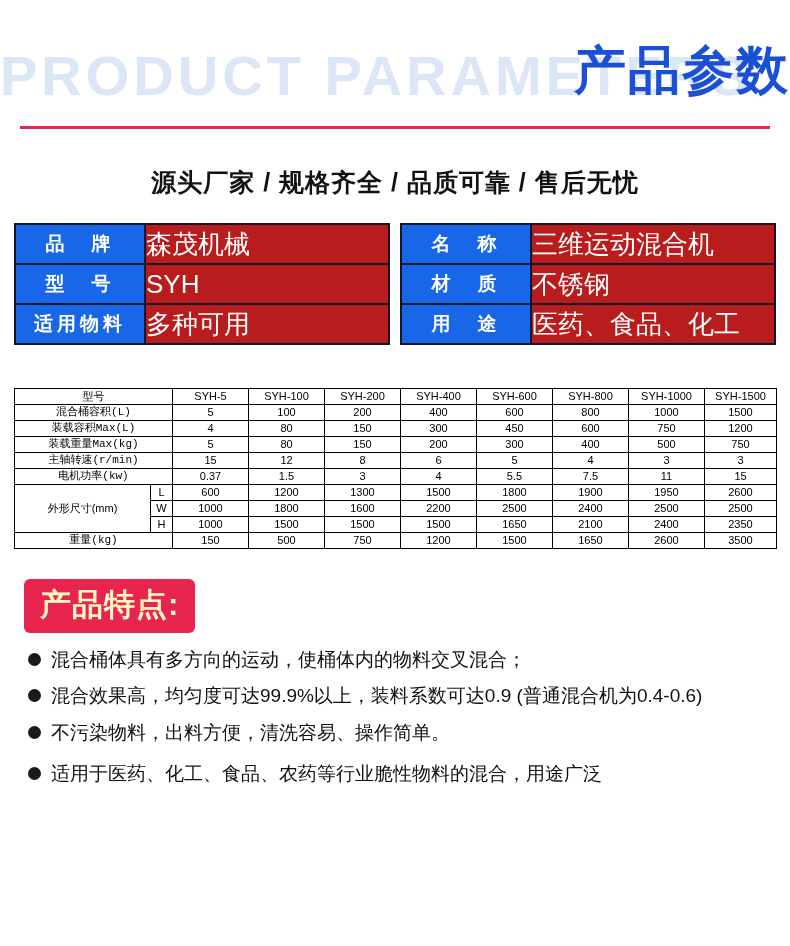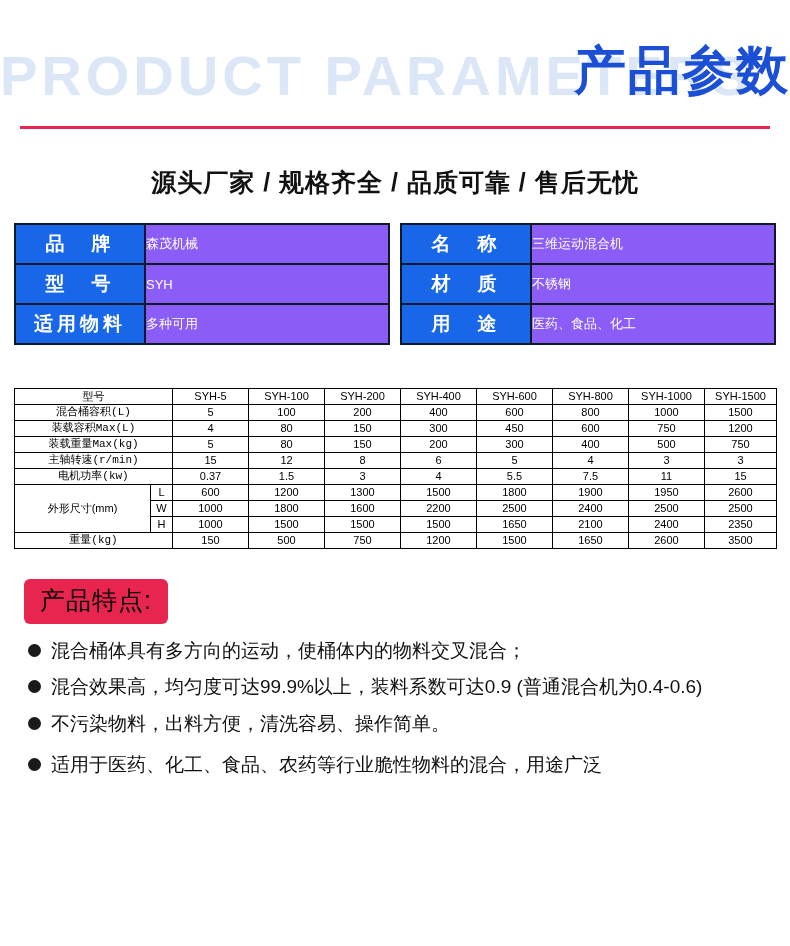--- a/index.html
+++ b/index.html
@@ -85,23 +85,23 @@
   .spec-key {
     background: #1767e8;
     color: #ffffff;
     font-size: 19px;
     font-weight: bold;
     text-align: center;
     letter-spacing: 4px;
     width: 128px;
   }
   .spec-val {
-    background: #8b5cf6;
+    background: #b91c1c;
     color: #ffffff;
-    font-size: 13px;
+    font-size: 26px;
     padding-left: 14px;
   }
   .spec-gap {
     width: 10px;
     border: none !important;
     background: #ffffff;
   }
 
   
   .data-wrap {
@@ -138,23 +138,23 @@
     text-align: center;
   }
 
   
   .sect {
     margin: 30px 0 0 24px;
   }
   .sect-tag {
     display: inline-block;
     background: #e8254f;
-    color: #000000;
-    font-size: 25px;
-    font-weight: normal;
+    color: #fef9c3;
+    font-size: 31px;
+    font-weight: bold;
     padding: 5px 16px 7px 16px;
     border-radius: 6px;
     letter-spacing: 1px;
   }
   .bullets {
     margin: 12px 28px 0 28px;
   }
   .bullet {
     display: flex;
     align-items: flex-start;

